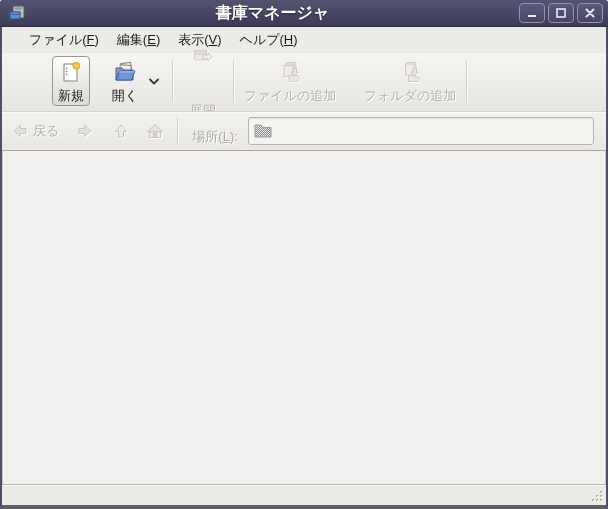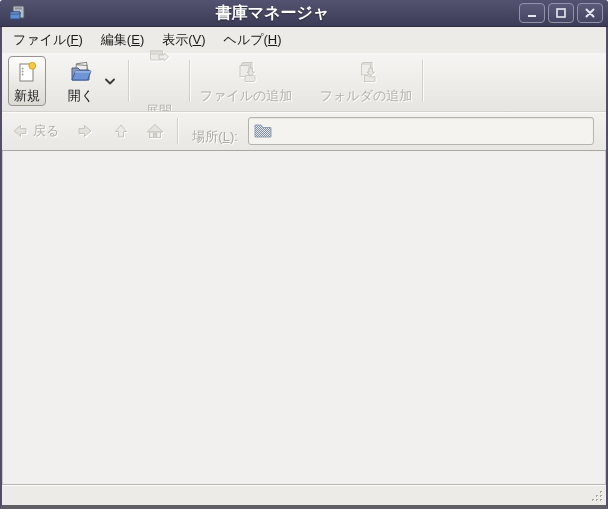--- a/index.html
+++ b/index.html
@@ -18,21 +18,21 @@
     background:linear-gradient(var(--titlebar-top),var(--titlebar-bottom));
     border-bottom:1px solid #2e2d42;border-radius:3px 3px 0 0;margin:-0px -2px 0 -2px;}
   .app-icon{width:20px;height:18px;margin:0 6px 0 3px;}
   .win-title{flex:1;text-align:center;color:#fff;font-weight:bold;font-size:16px;
     text-shadow:0 1px 1px #26253a;white-space:nowrap;overflow:hidden;}
   .win-controls{display:flex;gap:3px;margin-left:8px;}
   .win-btn{width:26px;height:20px;border:1px solid #9392ad;border-radius:4px;
     background:linear-gradient(#5b5a7a,#464562);display:flex;align-items:center;justify-content:center;cursor:default;}
   .win-btn svg{display:block;}
   
-  .menubar{height:26px;flex:0 0 26px;display:flex;align-items:stretch;background:var(--bg);padding-left:2px;}
+  .menubar{height:26px;flex:0 0 26px;display:flex;align-items:stretch;background:var(--bg);padding-left:18px;}
   .menu-item{display:flex;align-items:center;padding:0 9px;white-space:nowrap;}
   .mn{text-decoration:underline;}
   
   .toolbar{height:58px;flex:0 0 58px;display:flex;align-items:center;padding:2px 4px 4px 6px;
     background:linear-gradient(#f6f5f3,#e7e5e1);}
   .tb-item{display:flex;flex-direction:column;align-items:center;justify-content:center;
     height:50px;padding:2px 4px;white-space:nowrap;}
   .tb-item .lbl{margin-top:2px;line-height:14px;}
   .tb-framed{border:1px solid #98958d;border-radius:4px;
     background:linear-gradient(#fefefd,#e9e7e3 60%,#dcdad5);box-shadow:inset 0 1px 0 #ffffff;}
@@ -104,21 +104,21 @@
     <span class="menu-item">
         <span><span>表示(</span><span class="mn">V</span><span>)</span></span>
       </span>
     <span class="menu-item">
         <span><span>ヘルプ(</span><span class="mn">H</span><span>)</span></span>
       </span>
   </div>
 
   <div class="toolbar">
 
-    <div class="tb-item tb-framed" style="width:38px;">
+    <div class="tb-item tb-framed" style="width:38px;margin-left:44px;">
       <span>
         <svg width="24" height="24" viewBox="0 0 24 24">
           <rect x="5" y="4" width="13" height="17" fill="#ffffff" stroke="#84827b"></rect>
           <circle cx="7.6" cy="8.5" r="0.9" fill="#9a988f"></circle>
           <circle cx="7.6" cy="11.5" r="0.9" fill="#9a988f"></circle>
           <circle cx="7.6" cy="14.5" r="0.9" fill="#9a988f"></circle>
           <circle cx="17.3" cy="5.8" r="3.4" fill="#f2c94c" stroke="#d9a41f"></circle>
         </svg>
       </span>
       <span class="lbl">新規</span>

